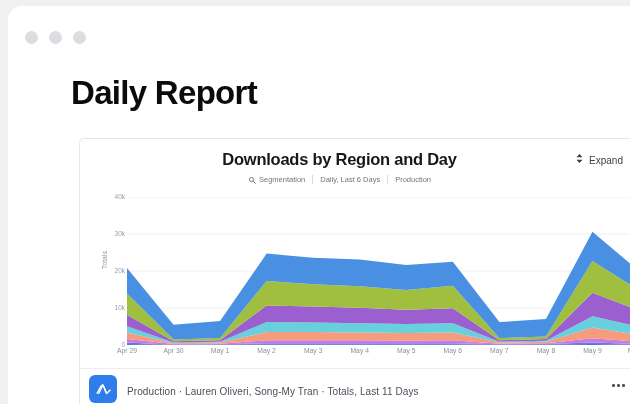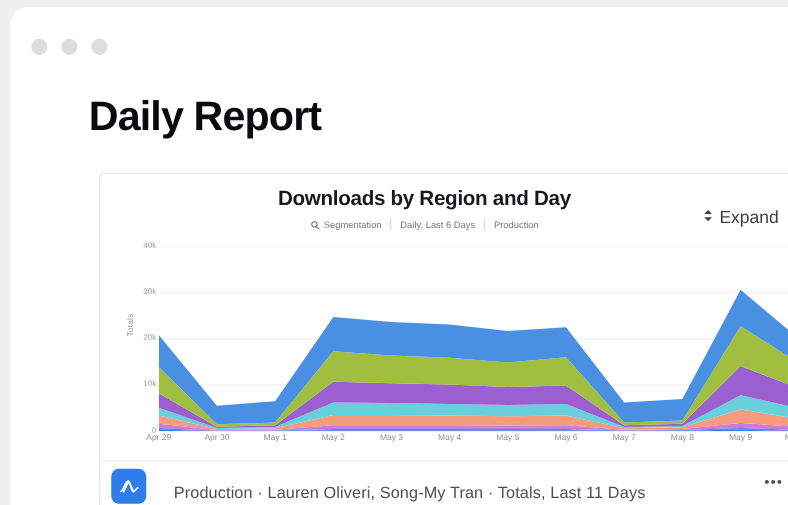--- a/index.html
+++ b/index.html
@@ -107,24 +107,23 @@
     position: relative;
     top: 1px;
   }
   #expand-button {
     position: absolute;
     right: 16px;
     top: 14px;
     display: flex;
     align-items: flex-end;
     gap: 5px;
-    font-size: 14px;
+    font-size: 10px;
     color: #3a3f48;
     cursor: pointer;
-    margin-top: 12px;
   }
   #plot-wrap {
     position: absolute;
     left: 0;
     top: 58px;
     width: 100%;
     height: 158px;
   }
   #y-axis-title {
     position: absolute;
@@ -189,23 +188,23 @@
     width: 28px;
     height: 28px;
     border-radius: 6px;
     background: #2f7ceb;
     display: flex;
     align-items: center;
     justify-content: center;
   }
   #footer-text {
     position: absolute;
-    left: 59px;
+    left: 47px;
     top: 17px;
-    font-size: 13px;
+    font-size: 10px;
     color: #4a4f58;
     letter-spacing: 0.1px;
     white-space: nowrap;
   }
   #footer-menu {
     position: absolute;
     right: 10px;
     top: 11px;
     display: flex;
     gap: 2.5px;

